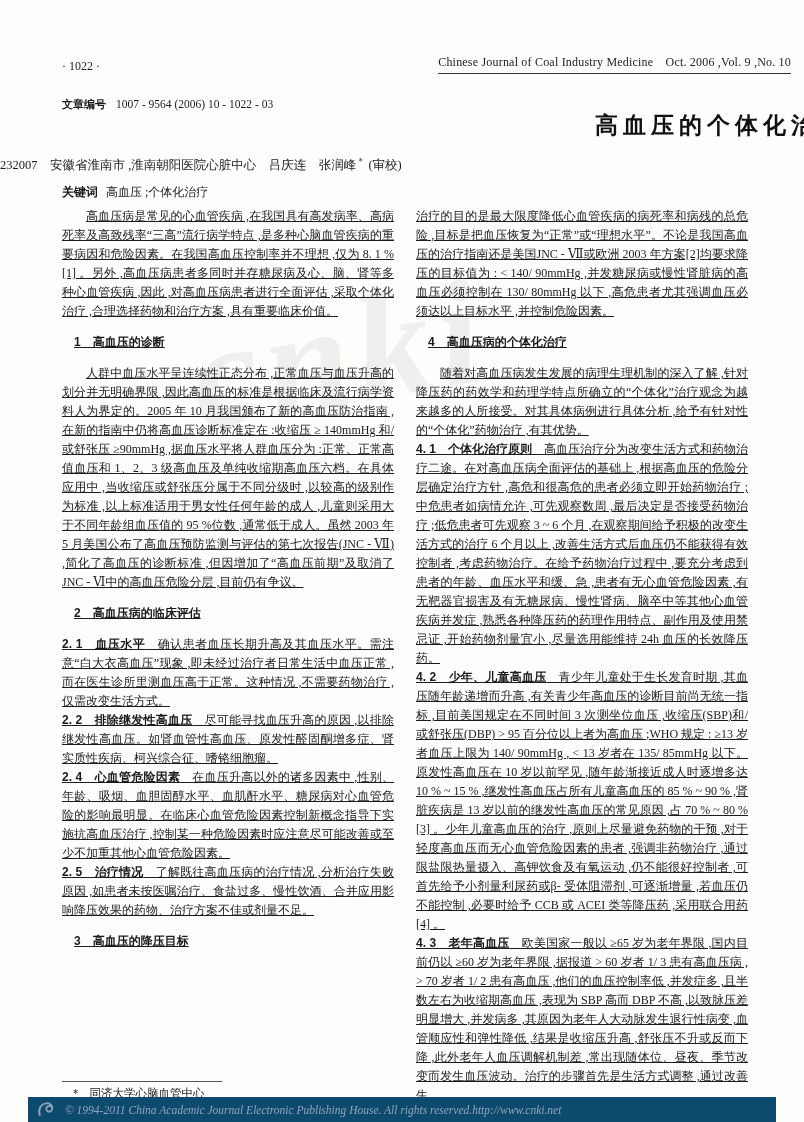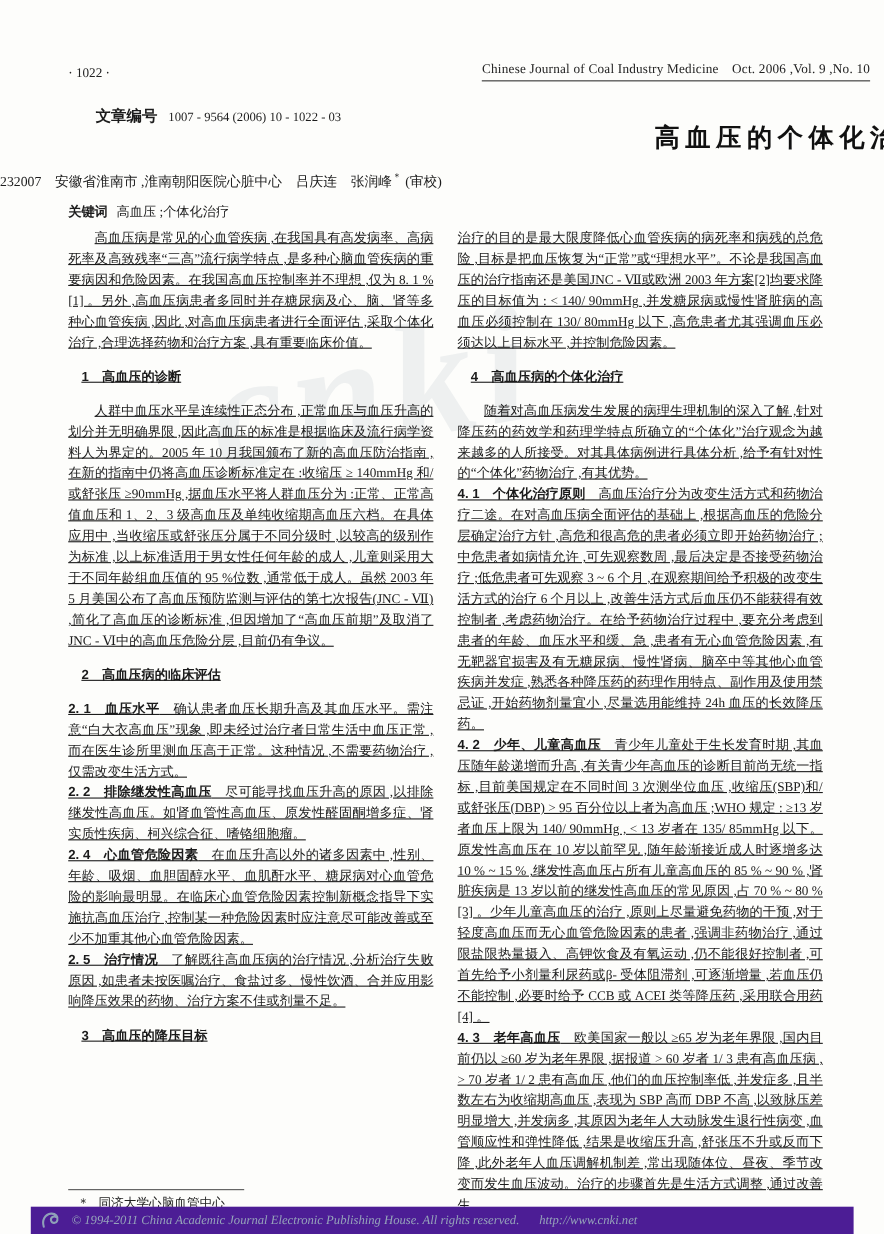--- a/index.html
+++ b/index.html
@@ -9,21 +9,21 @@
     font-family:"Liberation Serif","DejaVu Serif",serif;
     padding-left:43px;
   }
   .hdr{
     position:absolute;top:54px;left:62px;right:56px;
     display:flex;justify-content:space-between;align-items:flex-end;
     font-size:12px;color:#222;
   }
   .hdr .jrn{border-bottom:1px solid #333;padding-bottom:2px;letter-spacing:.2px;}
   .artno{position:absolute;top:97px;left:62px;font-size:11.5px;}
-  .artno b{margin-right:10px;font-family:"Liberation Sans","DejaVu Sans",sans-serif;font-size:14px;margin-left:25px;}
+  .artno b{margin-right:10px;font-family:"Liberation Sans","DejaVu Sans",sans-serif;font-size:11px;}
   .title{
     position:absolute;top:110px;left:0;width:100%;margin:0;
     text-align:right;font-size:23px;font-weight:700;letter-spacing:5px;color:#111;
   }
   .byline{position:absolute;top:155px;left:0;width:100%;font-size:12.5px;}
   .byline sup{font-size:9px;}
   .kw{position:absolute;top:184px;left:62px;font-size:12px;}
   .kw b{margin-right:8px;font-family:"Liberation Sans","DejaVu Sans",sans-serif;}
   .watermark{
     position:absolute;top:268px;left:190px;
@@ -39,27 +39,27 @@
   .para{margin:0;}
   .indent{text-indent:2em;}
   .sec{margin:12px;font-weight:700;font-family:"Liberation Sans","DejaVu Sans",sans-serif;font-size:12px;}
   .para b{font-family:"Liberation Sans","DejaVu Sans",sans-serif;font-weight:700;}
   .us{text-decoration:underline;}
   .footnote-rule{position:absolute;left:62px;top:1081px;width:160px;border-top:1px solid #555;}
   .footnote{position:absolute;left:70px;top:1086px;font-size:11.5px;color:#222;}
   .footnote .mk{margin-right:8px;}
   .footer{
     position:absolute;left:28px;bottom:0;width:748px;height:25px;
-    background:#4c1d95;display:flex;align-items:center;
+    background:#0c4a6e;display:flex;align-items:center;
     padding:0 8px;box-sizing:border-box;
     font-size:11.5px;font-style:italic;color:#96a4ba;
     font-family:"Liberation Serif","DejaVu Serif",serif;
   }
   .footer .logo{display:inline-flex;margin-right:10px;}
-  .footer .url{margin-left:18px;}
+  .footer .url{margin-left:0;}
 </style>
 </head>
 <body>
 
 <div class="page">
 
   <div class="hdr">
     <span class="pg">· 1022 ·</span>
     <span class="jrn">Chinese Journal of Coal Industry Medicine　Oct. 2006 ,Vol. 9 ,No. 10</span>
   </div>

